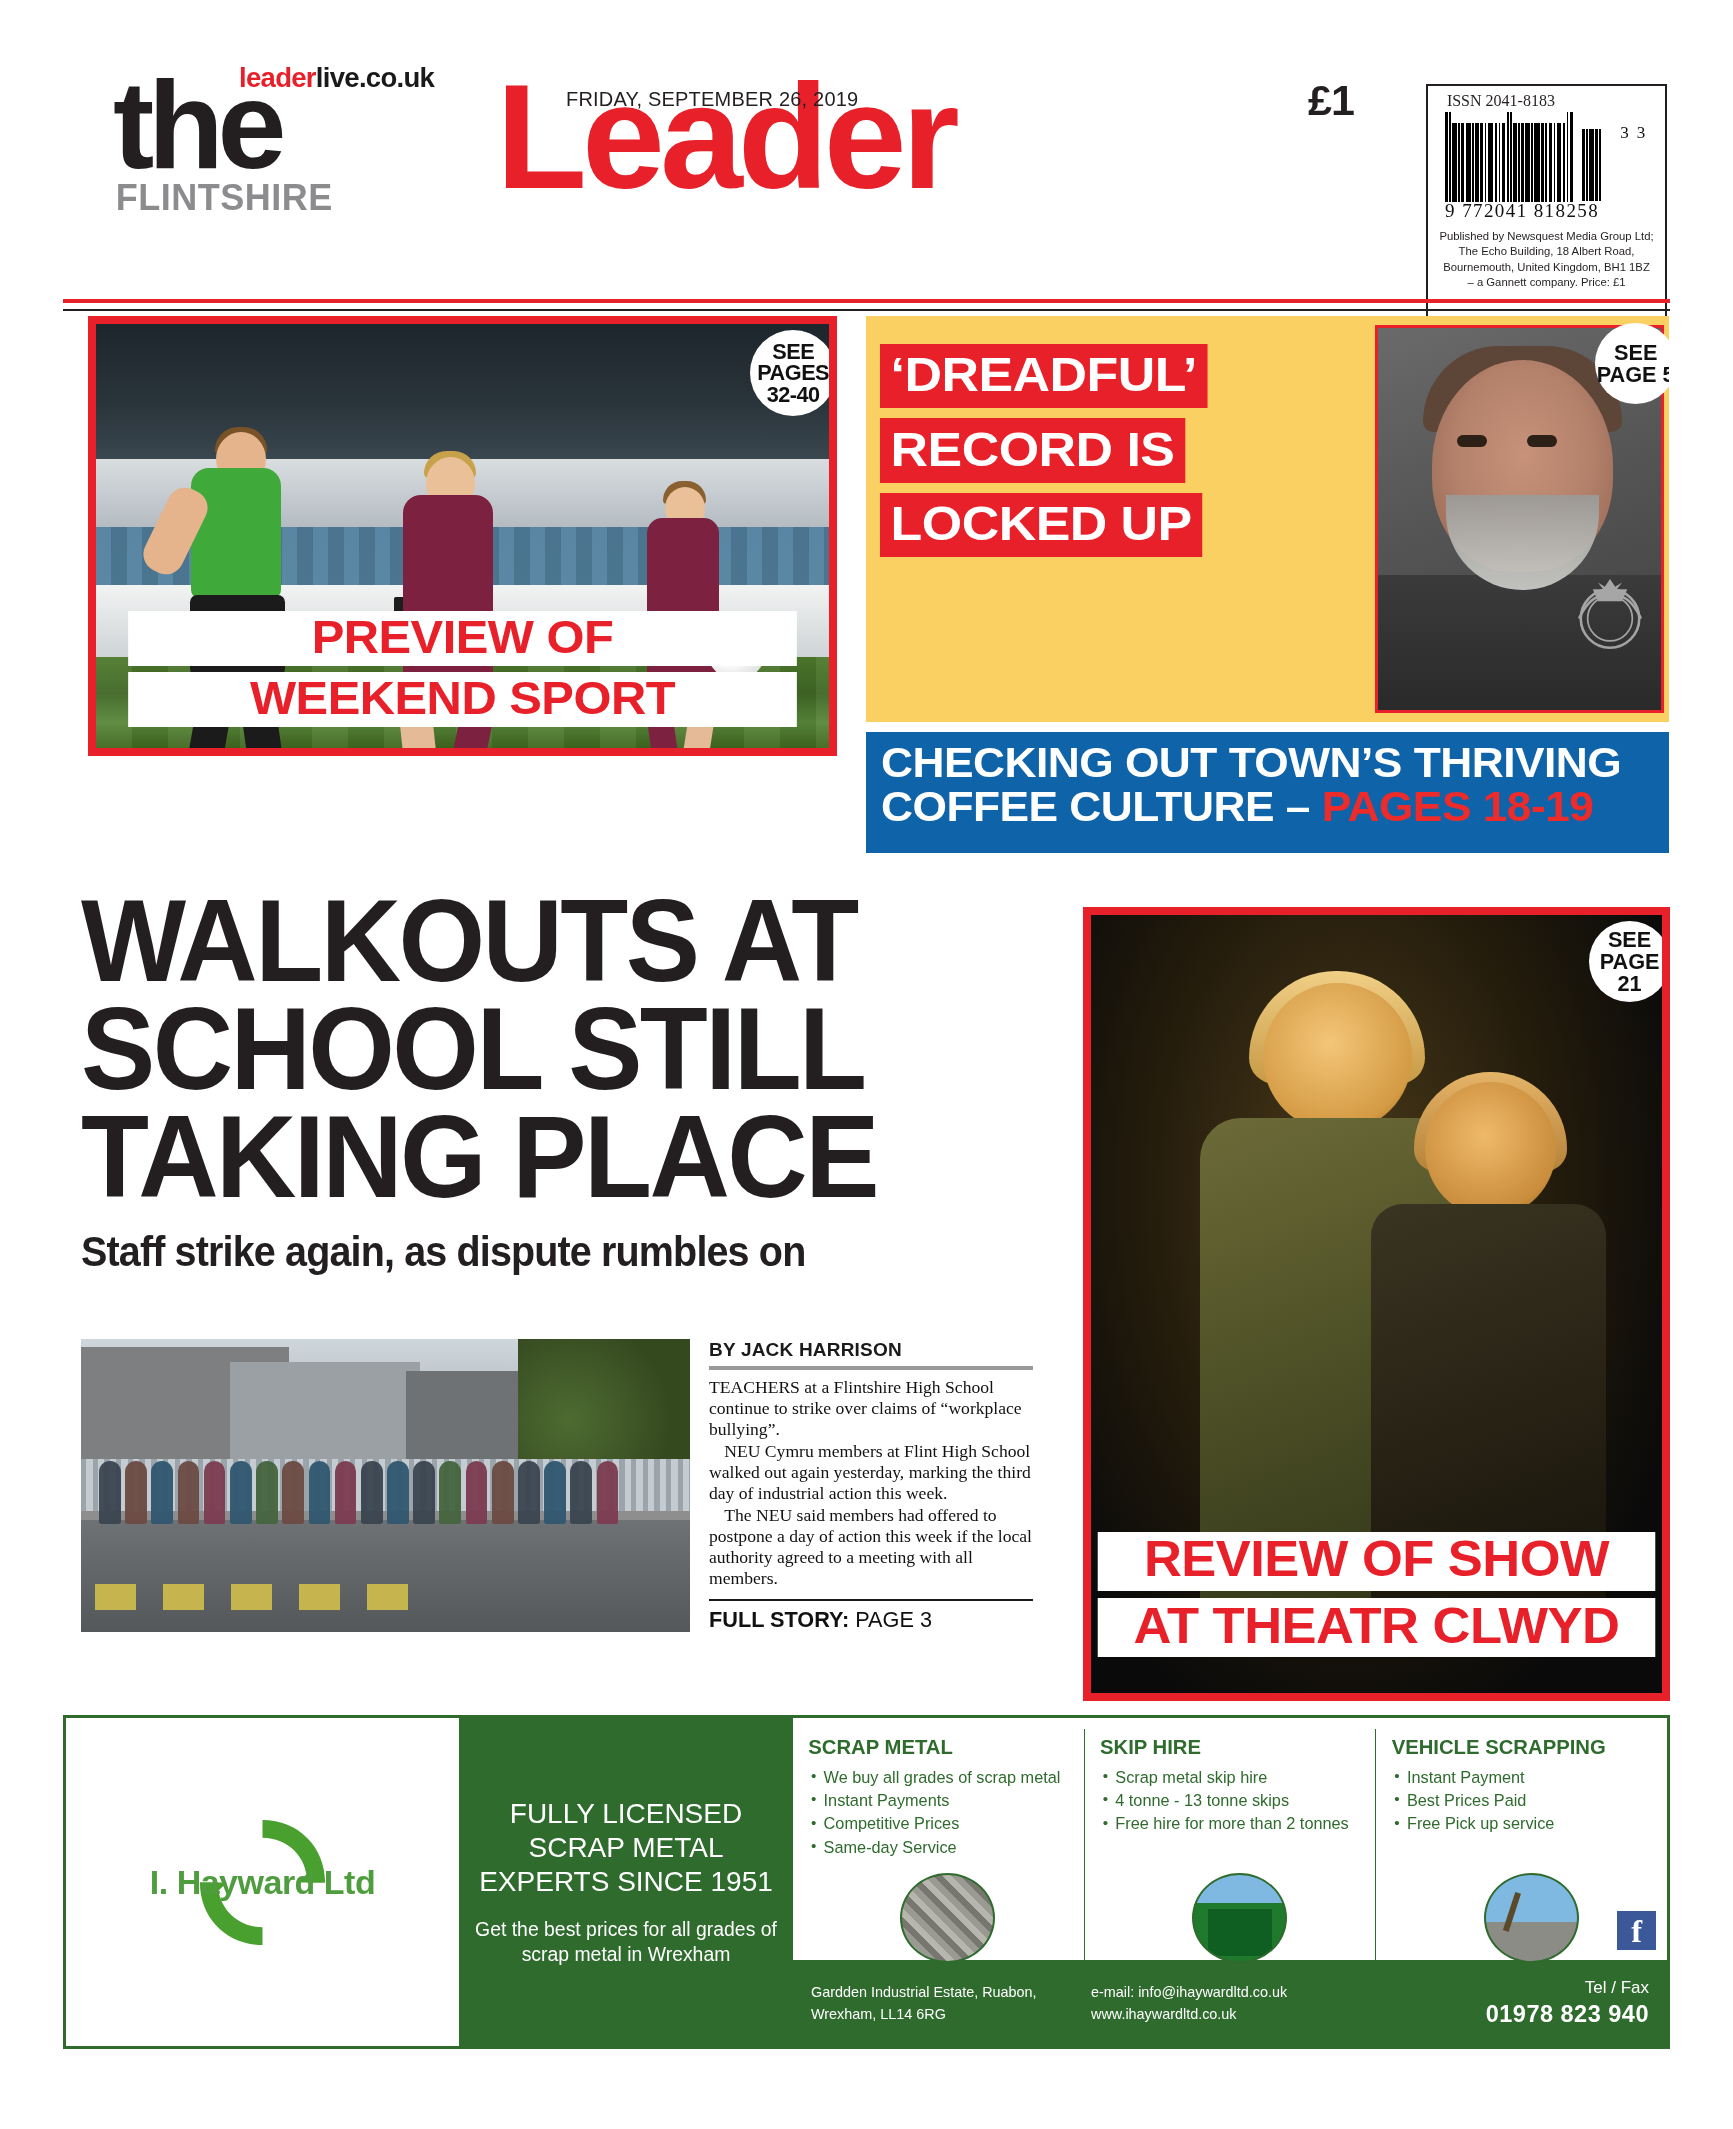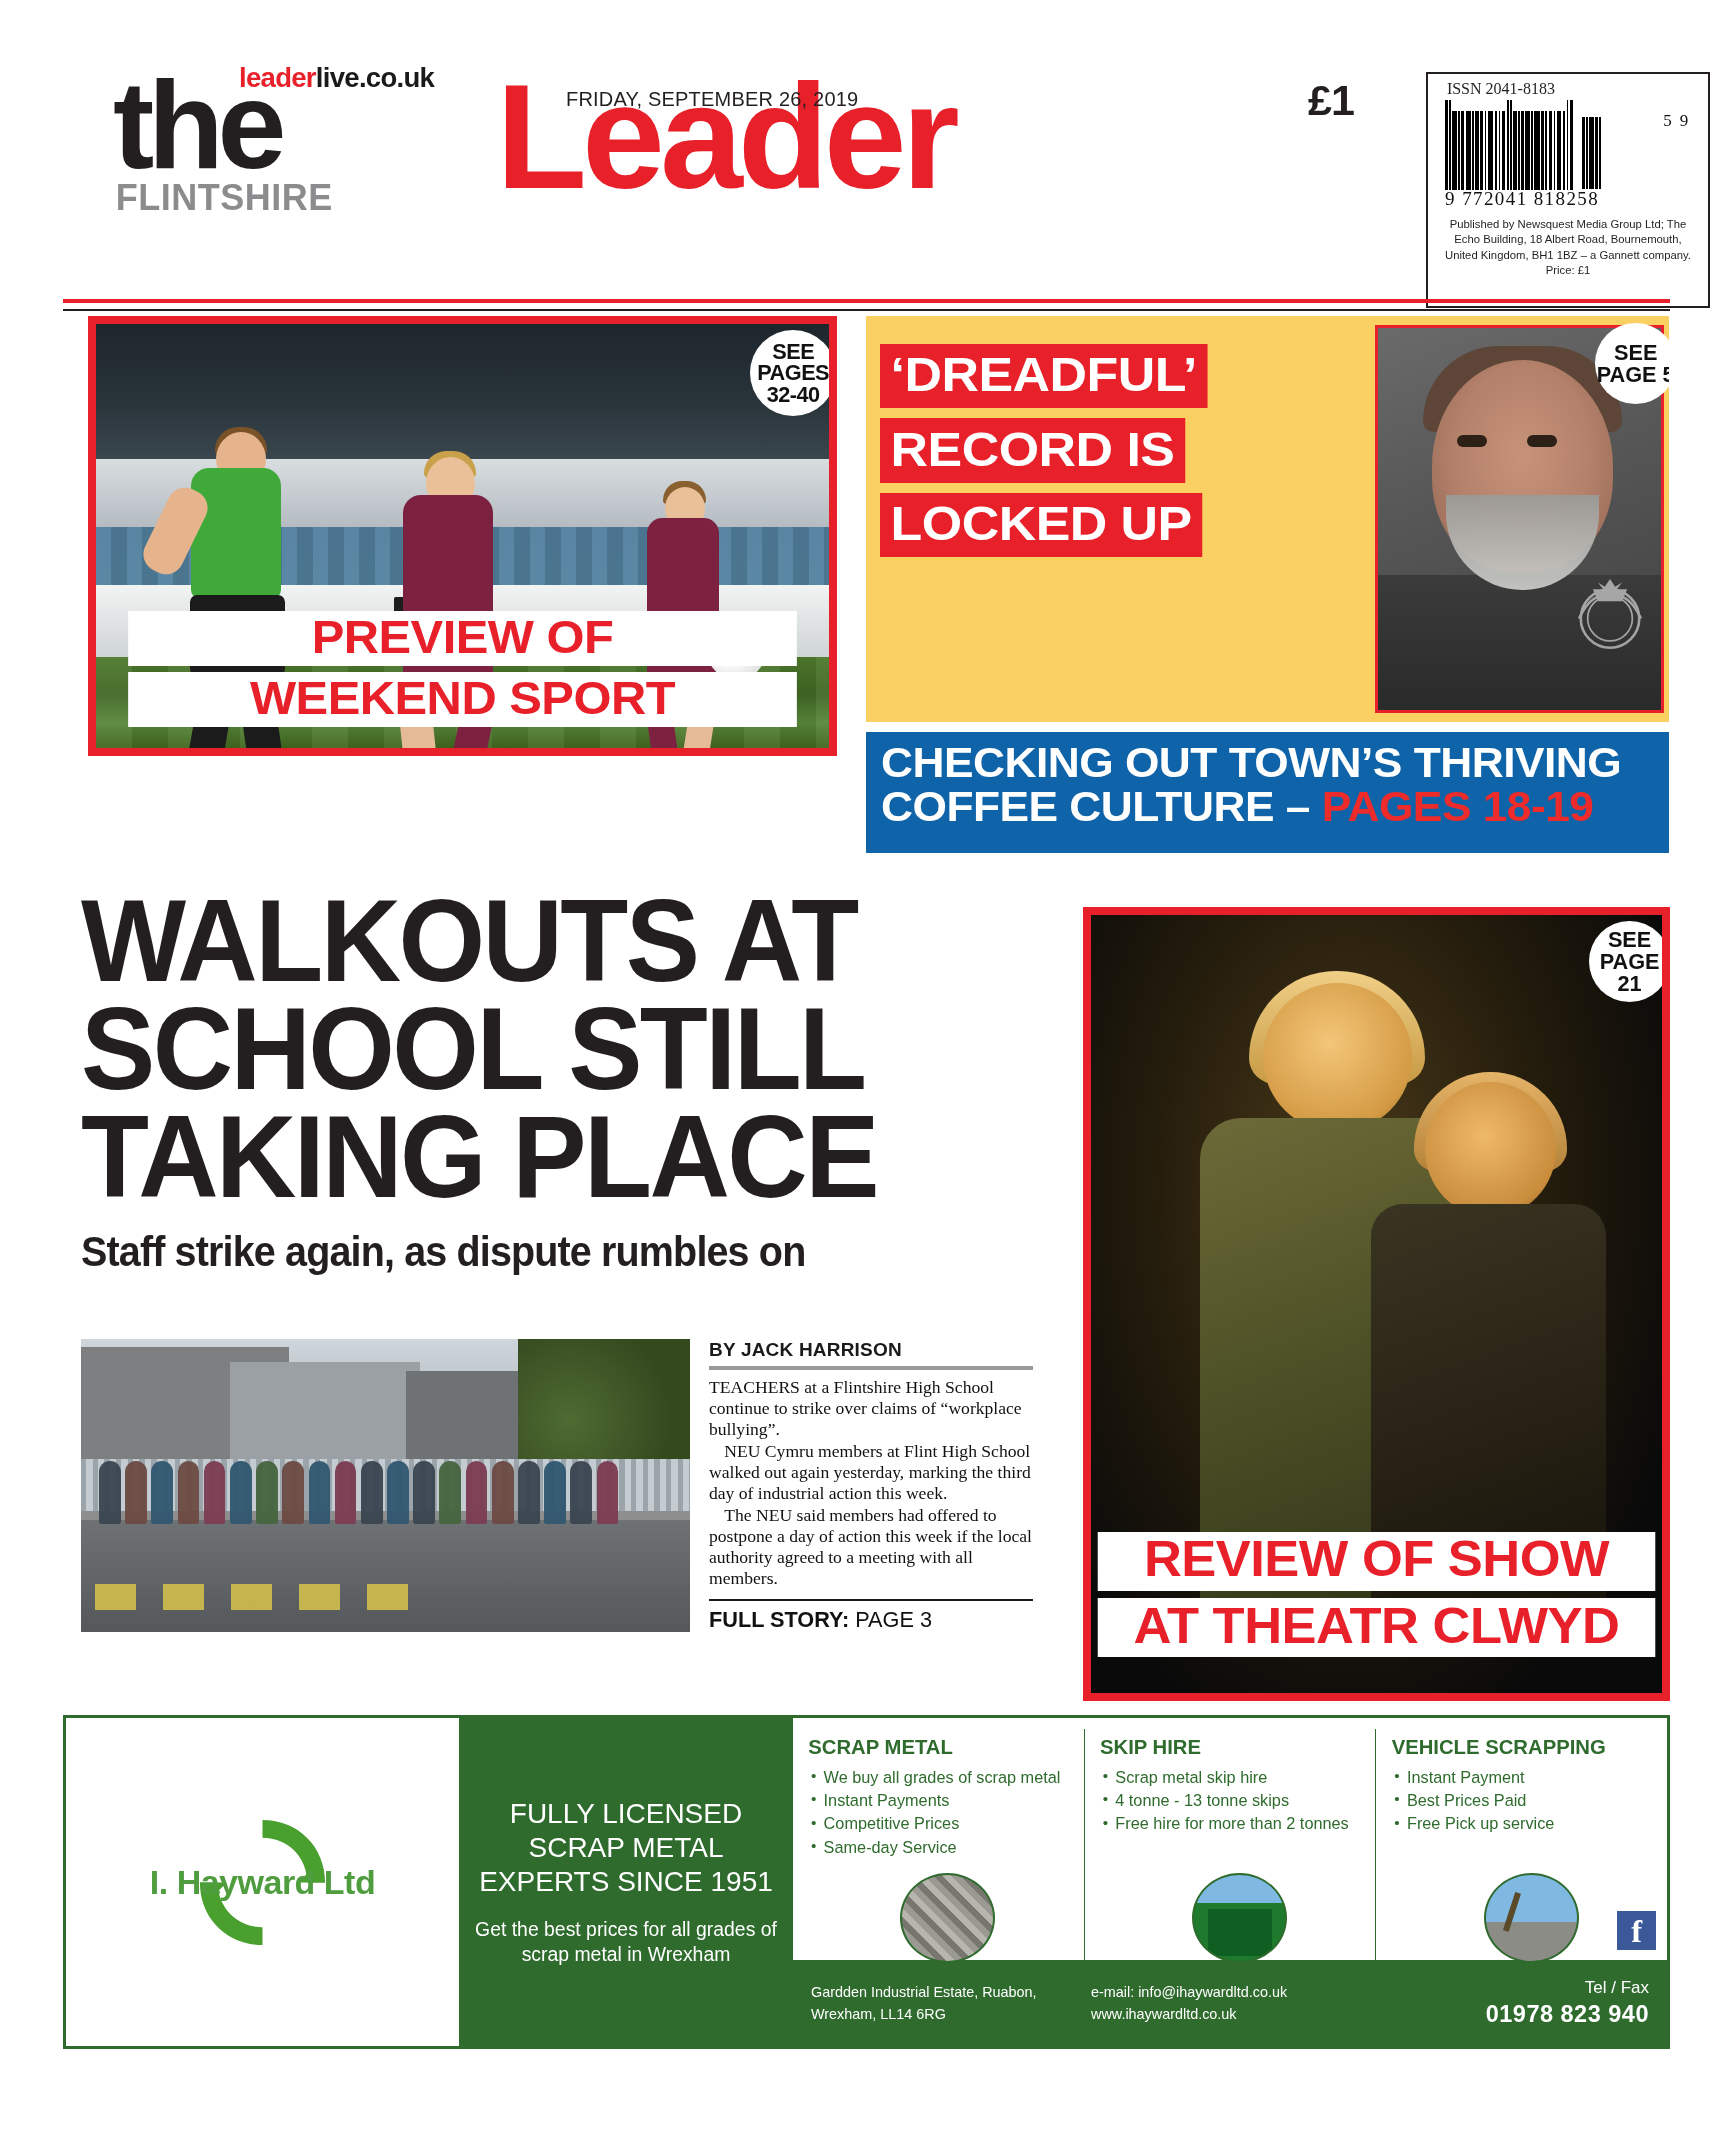--- a/index.html
+++ b/index.html
@@ -29,21 +29,21 @@
   .logo-leader { position: absolute; left: 433px; top: 76px;
                  font-size: 149px; font-weight: 700; line-height: 0.82; color: #e8202a;
                  letter-spacing: -5px; font-family: "Liberation Sans", sans-serif; }
 
   .mh-date { position: absolute; left: 503px; top: 88px; font-size: 20px;
              font-weight: 400; letter-spacing: 0.2px; color: #231f20; }
 
   .mh-price { position: absolute; left: 1245px; top: 76px; font-size: 43px;
               font-weight: 700; color: #231f20; letter-spacing: -0.9px; }
 
-  .barcode-box { position: absolute; left: 1363px; top: 72px; width: 284px; height: 236px;
+  .barcode-box { position: absolute; left: 1363px; top: 84px; width: 241px; height: 236px;
                  border: 2.3px solid #231f20; background: #fff; padding: 6.3px 10.8px 4.5px 10.8px; }
   .issn { font-size: 16px; font-weight: 400; color: #231f20; letter-spacing: 0px;
           font-family: "Liberation Serif", serif; margin-left: 8.1px; }
   .bc-row { display: flex; align-items: flex-start; gap: 8.1px; margin-top: 1.8px; }
   .bc-main { display: flex; align-items: flex-end; height: 90px; margin-left: 6.3px; }
   .bc-side { display: flex; align-items: flex-end; height: 72px; margin-top: 17px; }
   .bar { background: #000; margin-right: 1.4px; }
   .bc-digits { font-size: 19px; font-family: "Liberation Serif", serif; letter-spacing: 1.4px;
                margin-left: 6.3px; margin-top: -1.8px; white-space: nowrap; }
   .bc-issue { font-size: 17px; font-family: "Liberation Serif", serif; letter-spacing: 1.8px;
@@ -271,21 +271,21 @@
     </div>
 
     <div class="logo-leader">Leader</div>
 
     <div class="mh-date">FRIDAY, SEPTEMBER 26, 2019</div>
 
     <div class="mh-price">£1</div>
 
     <div class="barcode-box">
       <div class="issn">ISSN 2041-8183</div>
-      <div class="bc-issue">5 9</div>
+      <div class="bc-issue">3 3</div>
       <div class="bc-row">
         <div class="bc-main">
           <i class="bar" style="width:2.7px;height:90px"></i>
             <i class="bar" style="width:1.8px;height:90px"></i>
           <i class="bar" style="width:4.5px;height:79px"></i>
             <i class="bar" style="width:1.8px;height:79px"></i>
           <i class="bar" style="width:2.7px;height:79px"></i>
             <i class="bar" style="width:5.4px;height:79px"></i>
           <i class="bar" style="width:1.8px;height:79px"></i>
             <i class="bar" style="width:3.6px;height:79px"></i>

